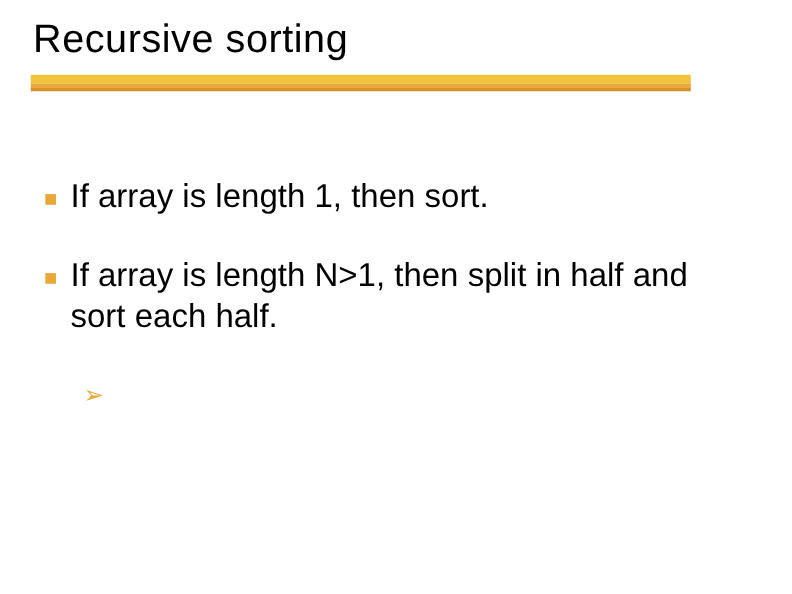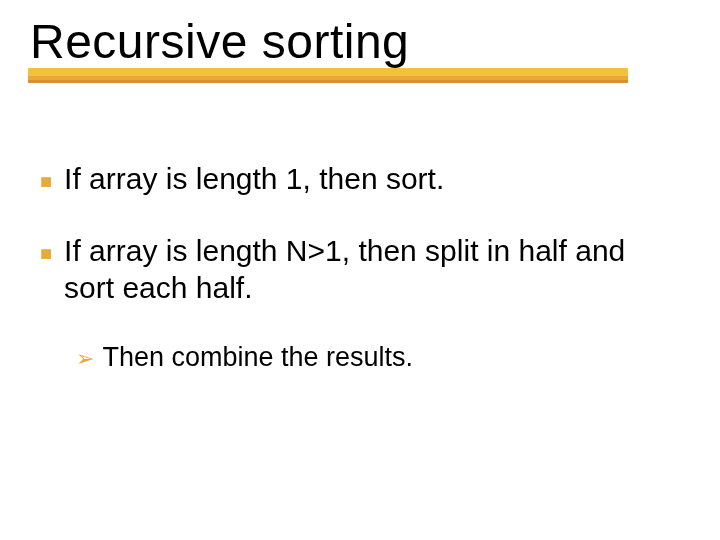--- a/index.html
+++ b/index.html
@@ -15,21 +15,21 @@
   .slide {
     position: relative;
     width: 720px;
     height: 540px;
     box-sizing: border-box;
   }
   .title {
     position: absolute;
     left: 30px;
     top: 14px;
-    font-size: 48px;
+    font-size: 36px;
     font-weight: 400;
     letter-spacing: 0.5px;
   }
   .underline {
     position: absolute;
     left: 28px;
     top: 68px;
     width: 600px;
     height: 20px;
   }
@@ -116,18 +116,17 @@
       <span class="text">If array is length 1, then sort.</span>
     </div>
 
     <div class="bullet">
       <span class="marker">■</span>
       <span class="text">If array is length N&gt;1, then split in half and sort each half.</span>
     </div>
 
     <div class="sub">
       <span class="marker">➢</span>
-      <span class="text">Then combine the results.</span>
     </div>
 
   </div>
 
 </div>
 
 </body></html>

